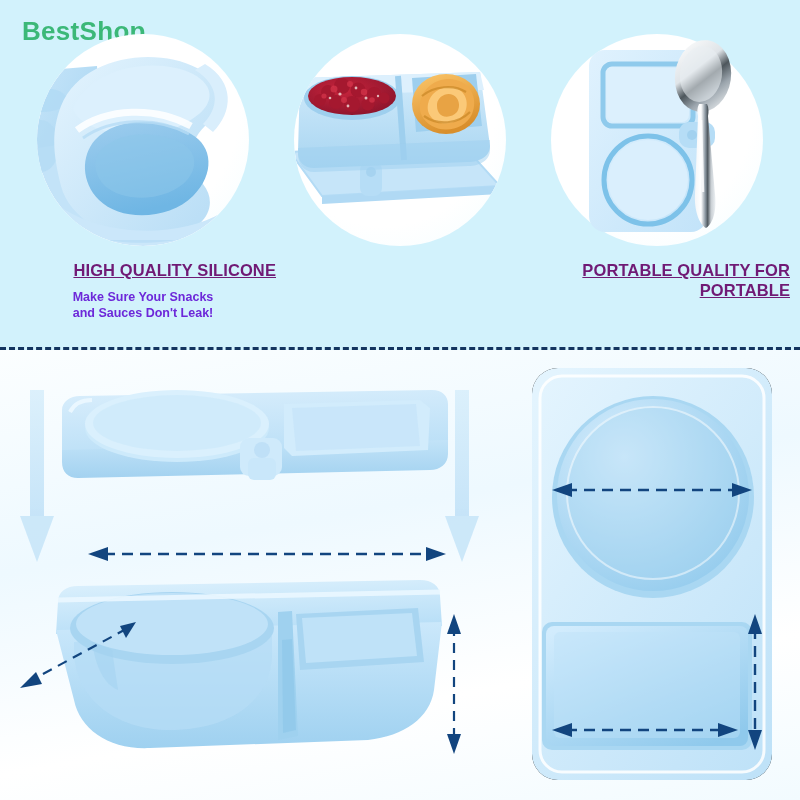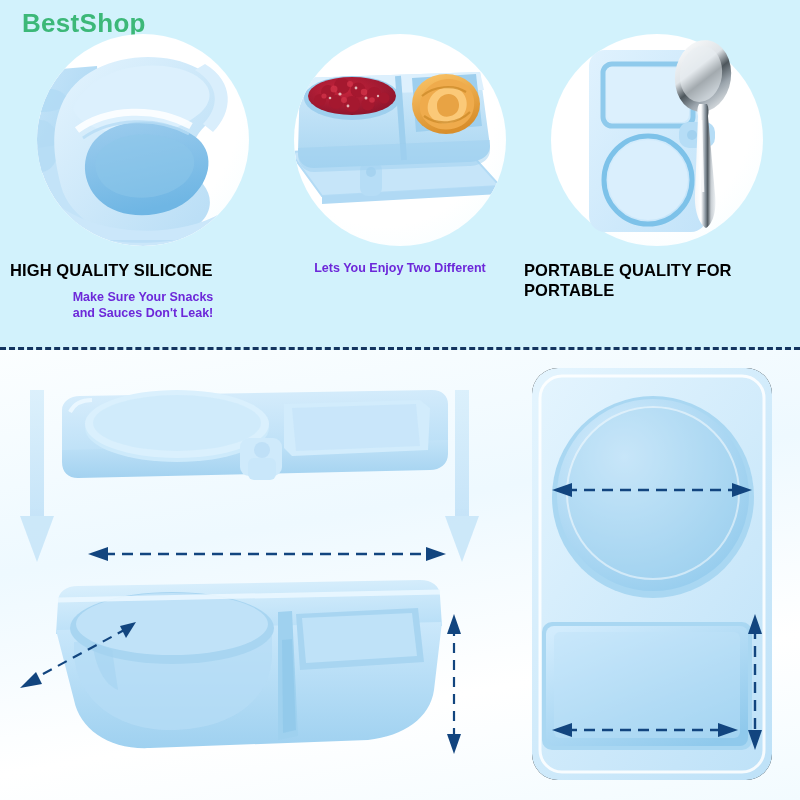--- a/index.html
+++ b/index.html
@@ -11,42 +11,42 @@
     position:relative;
   }
   #page { position:relative; width:800px; height:800px; overflow:hidden; }
 
   
   #top-section {
     position:absolute; left:0; top:0; width:800px; height:348px;
     background:#d2f2fc;
   }
   #brand-logo {
-    position:absolute; left:22px; top:8px;
+    position:absolute; left:22px; top:16px;
     font-size:26px; font-weight:700; color:#3cb878;
     letter-spacing:.3px;
   }
 
   .feature-col { position:absolute; top:34px; width:266px; }
   #feature-col-0 { left:10px; }
   #feature-col-1 { left:267px; }
   #feature-col-2 { left:524px; }
 
   .circle-wrap {
     position:relative; width:212px; height:212px; margin:0 auto;
     border-radius:50%;
     background:radial-gradient(circle at 42% 38%, #ffffff 0%, #ffffff 62%, #f4fdff 100%);
     overflow:hidden;
   }
   .circle-wrap.no-clip { overflow:visible; }
 
   .feature-title {
-    margin-top:14px; text-align:left;
-    font-size:16.5px; font-weight:700; color:#000000;
-    line-height:1.22; letter-spacing:.1px;
+    margin-top:14px; text-align:right;
+    font-size:16.5px; font-weight:700; color:#701a75;
+    line-height:1.22; letter-spacing:.1px;text-decoration:underline;
   }
   .feature-sub {
     margin-top:9px; text-align:center;
     font-size:12.5px; font-weight:700; color:#6d28d9;
     line-height:1.28;
   }
 
   
   #section-divider {
     position:absolute; left:0; top:347px; width:800px; height:0;
@@ -214,21 +214,20 @@
             <path d="M130 82 C144 92 164 90 176 78" stroke="#c98827" stroke-width="2.2" fill="none" opacity=".7"></path>
 
             <path d="M4 114 L196 106 L196 116 C196 126 186 132 174 132 L20 138
                      C10 138 4 130 4 120 Z" fill="#9ed0ef" opacity=".5"></path>
           </g>
         </svg>
       </div>
       <div class="feature-title">
       </div>
       <div class="feature-sub">
-        <div>Lets You Enjoy Two Different</div>
       </div>
     </div>
 
     <div class="feature-col" id="feature-col-2">
       <div class="circle-wrap no-clip">
         <svg width="212" height="212" viewBox="0 0 212 212" style="position:absolute;left:0;top:0">
           <defs>
             <linearGradient id="f3lid" x1="0" y1="0" x2="1" y2="1">
               <stop offset="0" stop-color="#e0f2fe"></stop>
                 <stop offset="1" stop-color="#c2e3f9"></stop>

